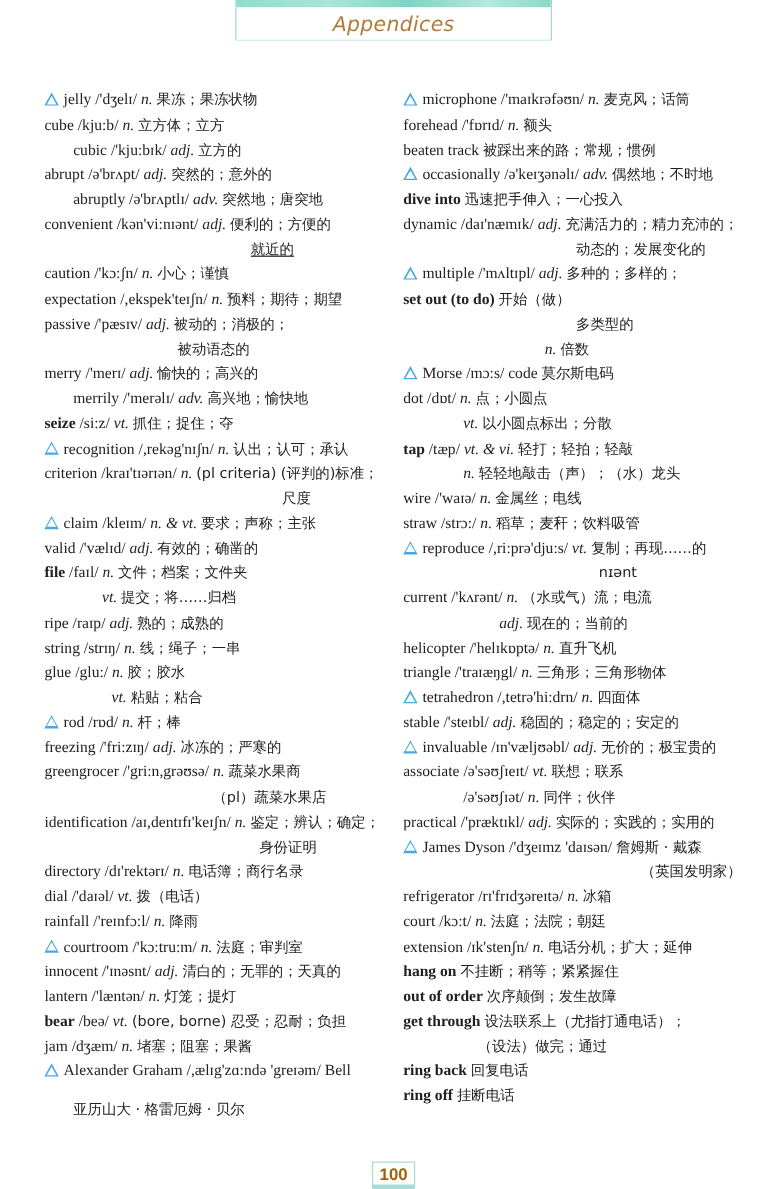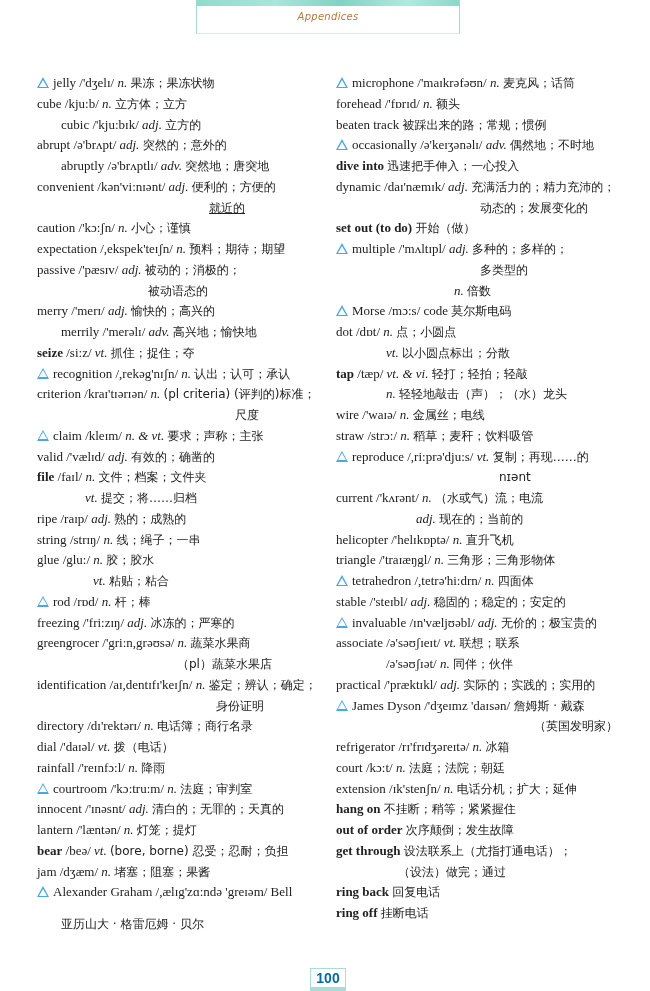--- a/index.html
+++ b/index.html
@@ -11,21 +11,21 @@
       position: absolute; left: 196px; top: 0; width: 262px; height: 33px;
       border-left: 1px solid #9fd9d2; border-right: 1px solid #9fd9d2; border-bottom: 1px solid #cfeeea;
       background: #ffffff;
     }
     .banner-strip {
       position: absolute; left: 0; top: 0; width: 100%; height: 6px;
       background: linear-gradient(90deg, #8fdccd, #a8e6da 30%, #7fd3c4 55%, #b2e9df 80%, #8ad8c9);
     }
     .banner-title {
       position: absolute; left: 0; right: 0; top: 11px; text-align: center;
-      font-family: "DejaVu Sans", sans-serif; font-style: italic; font-size: 10px; color: #b07a3a;
+      font-family: "DejaVu Sans", sans-serif; font-style: italic; font-size: 17px; color: #b07a3a;
       letter-spacing: 0.3px;
     }
     .col { position: absolute; top: 73px; }
     .col-left { left: 37px; width: 290px; }
     .col-right { left: 336px; width: 300px; }
     .line {
       height: 20.75px; line-height: 20.75px; font-size: 13px; white-space: nowrap; position: relative;
     }
     .ind1 { padding-left: 24px; }
     .tri {
@@ -39,21 +39,21 @@
     }
     .hw { }
     .hw.bold { font-weight: bold; }
     .pron { }
     .pos { font-style: italic; }
     .cn { font-family: "DejaVu Sans", sans-serif; font-size: 12px; }
     .page-num {
       position: absolute; left: 310px; top: 968px; width: 34px; height: 18px;
       border: 1px solid #a6ddd6; border-bottom: 4px solid #a6ddd6; background: #fff;
       text-align: center; font-family: "Liberation Sans", sans-serif; font-weight: bold; font-size: 14px;
-      line-height: 18px; color: #0369a1;
+      line-height: 18px; color: #a16207;
     }
   </style>
 </head>
 <body>
 
 <div class="banner">
   <div class="banner-strip"></div>
   <div class="banner-title">Appendices</div>
 </div>
 
@@ -101,22 +101,22 @@
     <div class="line" style="padding-left: 24px; margin-top: 11px;"><span class="cn">亚历山大 · 格雷厄姆 · 贝尔</span></div>
   </div>
 <div class="col col-right" id="col-right">
     <div class="line"><span class="tri"></span><span class="hw">microphone</span> <span class="pron">/'maɪkrəfəʊn/</span> <span class="pos">n.</span> <span class="cn">麦克风；话筒</span></div>
     <div class="line"><span class="hw">forehead</span> <span class="pron">/'fɒrɪd/</span> <span class="pos">n.</span> <span class="cn">额头</span></div>
     <div class="line"><span class="hw">beaten track</span> <span class="cn"> 被踩出来的路；常规；惯例</span></div>
     <div class="line"><span class="tri"></span><span class="hw">occasionally</span> <span class="pron">/ə'keɪʒənəlɪ/</span> <span class="pos">adv.</span> <span class="cn">偶然地；不时地</span></div>
     <div class="line"><span class="hw bold">dive into</span> <span class="cn"> 迅速把手伸入；一心投入</span></div>
     <div class="line"><span class="hw">dynamic</span> <span class="pron">/daɪ'næmɪk/</span> <span class="pos">adj.</span> <span class="cn">充满活力的；精力充沛的；</span></div>
     <div class="line" style="padding-left: 144px;"><span class="cn">动态的；发展变化的</span></div>
+    <div class="line"><span class="tri"></span><span class="hw">multiple</span> <span class="pron">/'mʌltɪpl/</span> <span class="pos">adj.</span> <span class="cn">多种的；多样的；</span></div>
     <div class="line"><span class="hw bold">set out (to do)</span> <span class="cn"> 开始（做）</span></div>
-    <div class="line"><span class="tri"></span><span class="hw">multiple</span> <span class="pron">/'mʌltɪpl/</span> <span class="pos">adj.</span> <span class="cn">多种的；多样的；</span></div>
     <div class="line" style="padding-left: 144px;"><span class="cn">多类型的</span></div>
     <div class="line" style="padding-left: 118px;"><span class="pos">n.</span> <span class="cn">倍数</span></div>
     <div class="line"><span class="tri"></span><span class="hw">Morse</span> <span class="pron">/mɔ:s/ code</span> <span class="cn"> 莫尔斯电码</span></div>
     <div class="line"><span class="hw">dot</span> <span class="pron">/dɒt/</span> <span class="pos">n.</span> <span class="cn">点；小圆点</span></div>
     <div class="line" style="padding-left: 50px;"><span class="pos">vt.</span> <span class="cn">以小圆点标出；分散</span></div>
     <div class="line"><span class="hw bold">tap</span> <span class="pron">/tæp/</span> <span class="pos">vt. &amp; vi.</span> <span class="cn">轻打；轻拍；轻敲</span></div>
     <div class="line" style="padding-left: 50px;"><span class="pos">n.</span> <span class="cn">轻轻地敲击（声）；（水）龙头</span></div>
     <div class="line"><span class="hw">wire</span> <span class="pron">/'waɪə/</span> <span class="pos">n.</span> <span class="cn">金属丝；电线</span></div>
     <div class="line"><span class="hw">straw</span> <span class="pron">/strɔ:/</span> <span class="pos">n.</span> <span class="cn">稻草；麦秆；饮料吸管</span></div>
     <div class="line"><span class="tri"></span><span class="hw">reproduce</span> <span class="pron">/,ri:prə'dju:s/</span> <span class="pos">vt.</span> <span class="cn">复制；再现……的</span></div>

